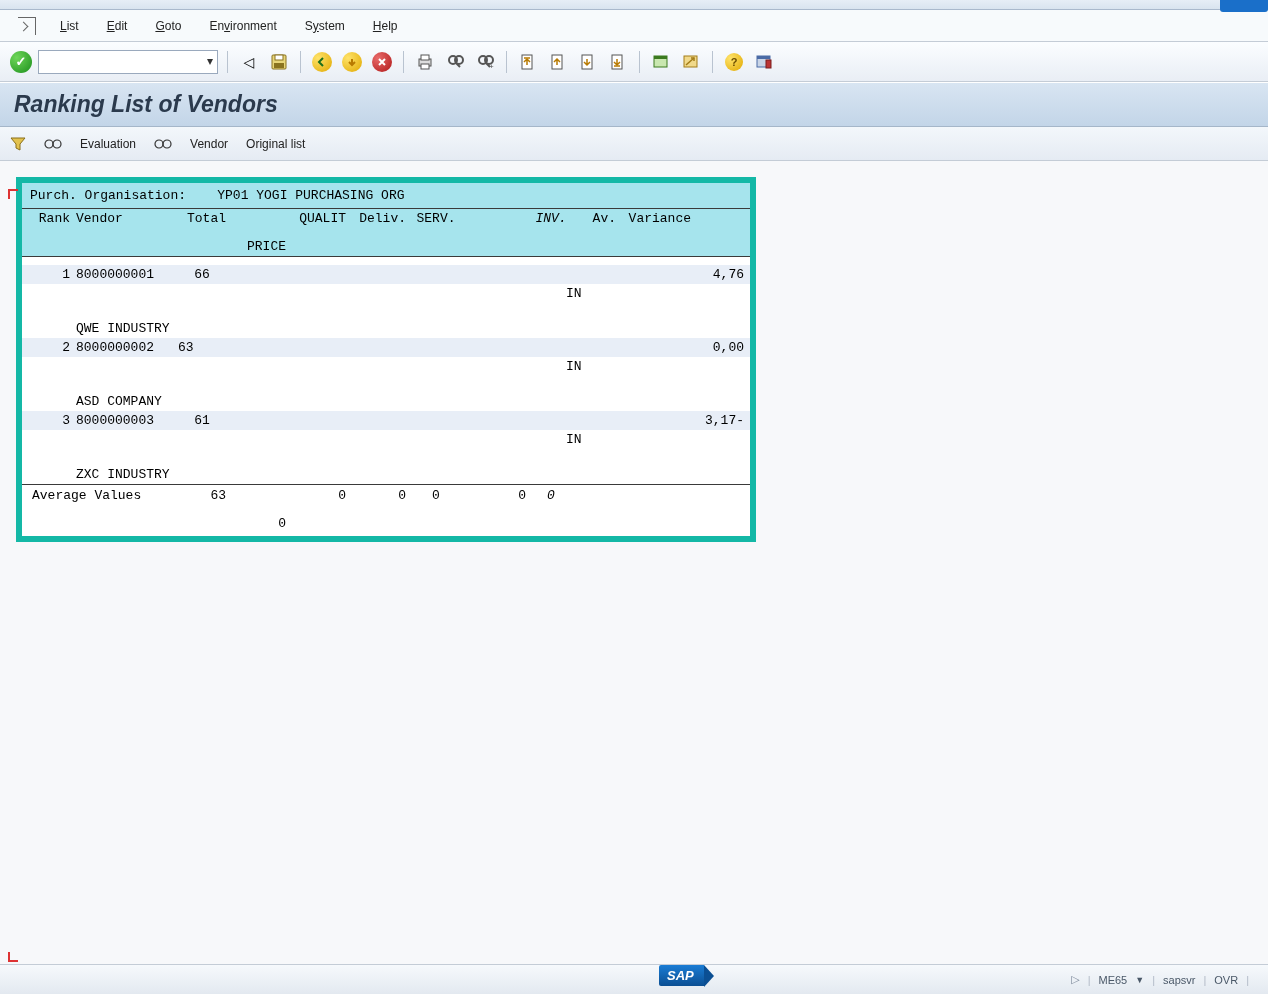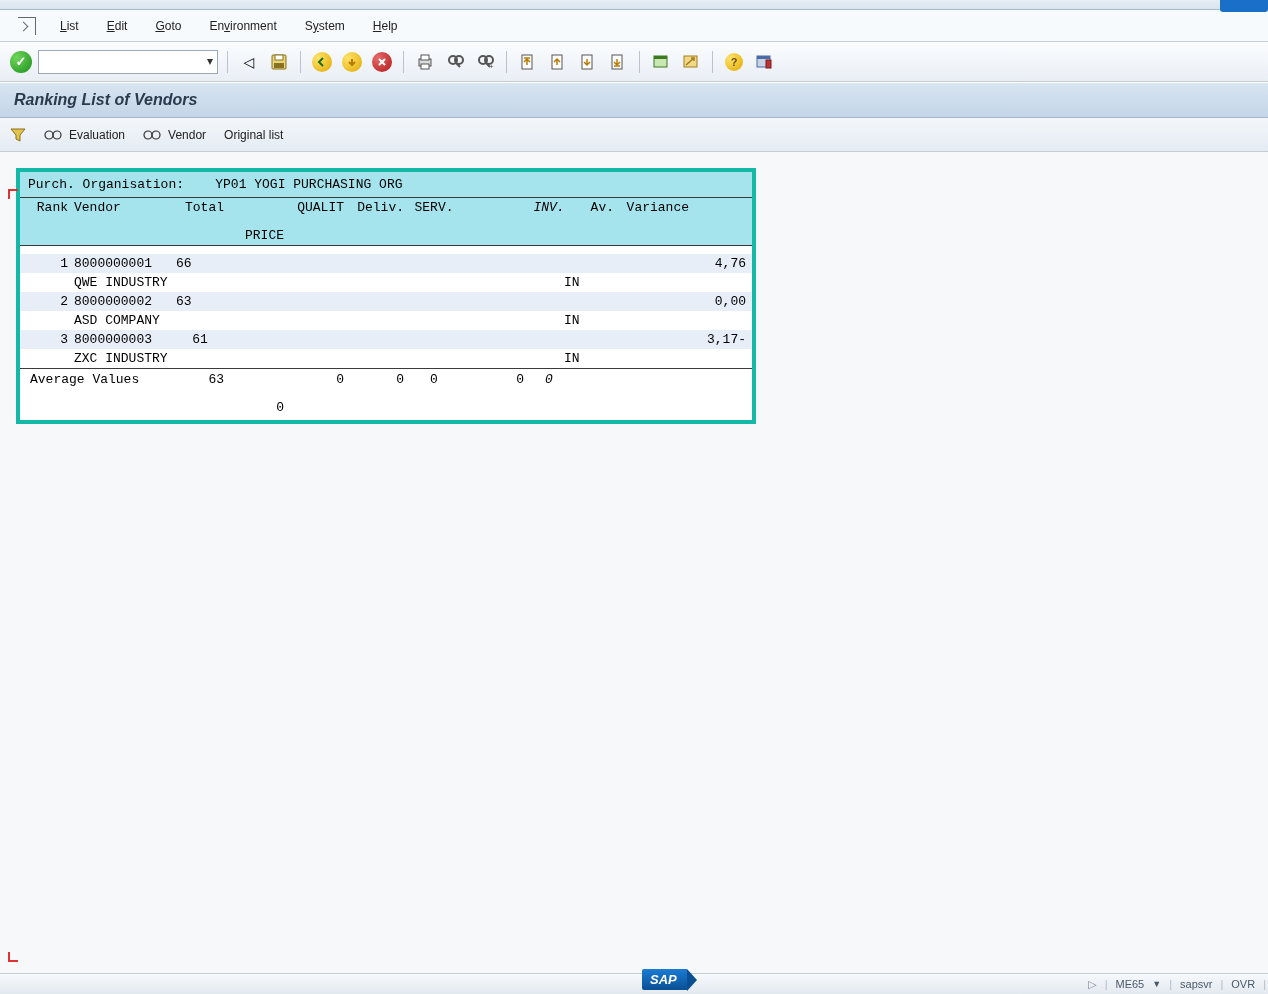--- a/index.html
+++ b/index.html
@@ -120,39 +120,39 @@
       align-items: center; justify-content: center;
     }
     
     .title-bar {
       padding: 8px 14px;
       background: linear-gradient(to bottom, #d8e5f2, #c3d5e8);
       border-top: 1px solid #fff;
       border-bottom: 1px solid #a5b6c9;
     }
     .title-bar h1 {
-      font-size: 16px;
+      font-size: 23px;
       font-style: italic;
       font-weight: bold;
       color: #2b3a4d;
     }
     
     .app-toolbar {
       display: flex;
       align-items: center;
       height: 34px;
       padding: 0 10px;
       background: linear-gradient(to bottom, #f3f7fb, #e5ebf3);
       border-bottom: 1px solid #c4ccd6;
       gap: 18px;
     }
     .app-tb-item {
       display: inline-flex;
       align-items: center;
-      gap: 7px;
+      gap: 18px;
       cursor: pointer;
       font-size: 12px;
       color: #222;
     }
     .filter-icon {
       width: 16px; height: 16px;
       display: inline-block;
       position: relative;
     }
     .filter-icon svg { width:16px; height:16px; }
@@ -163,21 +163,21 @@
     .glasses-icon svg { display:block; }
     
     .content {
       flex: 1;
       background: #f7f8fa;
       padding: 16px;
       position: relative;
     }
     .report-box {
       width: 740px;
-      border: 4px solid #14b8a6;
+      border: 6px solid #14b8a6;
       background: #fff;
       font-family: "Courier New", monospace;
       font-size: 13px;
     }
     .report-header {
       background: #a6e4ed;
       padding: 5px 8px;
       border-bottom: 1px solid #3a3a3a;
     }
     .report-colhead {
@@ -205,29 +205,29 @@
     .c-vendor{ width: 100px; }
     .c-total { width: 50px; text-align: right; }
     .c-price { width: 60px; text-align: right; margin-top: 28px; }
     .c-qual  { width: 60px; text-align: right; }
     .c-deliv { width: 60px; text-align: right; }
     .c-serv  { width: 60px; text-align: center; }
     .c-blank { width: 60px; text-align: right; }
     .c-inv   { width: 50px; text-align: center; font-style: italic; }
     .c-av    { width: 40px; text-align: right; }
     .c-var   { width: 75px; text-align: right; }
-    .name-col { width: 360px; }
+    .name-col { width: 360px; margin-top: 35px; }
     
     .status-bar {
-      height: 21px;
+      height: 30px;
       background: linear-gradient(to bottom, #f6f9fc, #e3e9f0);
       border-top: 1px solid #c4ccd6;
       display: flex;
       align-items: center;
-      padding: 0 2px;
+      padding: 0 19px;
       font-size: 11px;
       color: #4a5868;
       gap: 8px;
     }
     .status-bar .spacer { flex: 1; }
     .status-sep { color: #b2bac7; }
     .sap-badge {
       background: linear-gradient(to bottom,#1a7cd4,#0b4f93);
       color:#fff;
       font-weight:bold;
@@ -435,21 +435,21 @@
         <span class="c-av">Av.</span>
         <span class="c-var">Variance</span>
       </div>
     </div>
 
     <div style="height:8px"></div>
 
     <div class="data-row alt">
       <span class="c-rank">1</span>
       <span class="c-vendor">8000000001</span>
-      <span class="c-total" style="text-align:left;padding-left:2px">66</span>
+      <span class="c-total" style="text-align:center;padding-left:2px">66</span>
       <span style="flex:1"></span>
       <span class="c-var">4,76</span>
     </div>
     <div class="data-row">
       <span class="c-rank"></span>
       <span class="name-col">QWE INDUSTRY</span>
       <span style="width:130px"></span>
       <span>IN</span>
     </div>
 

